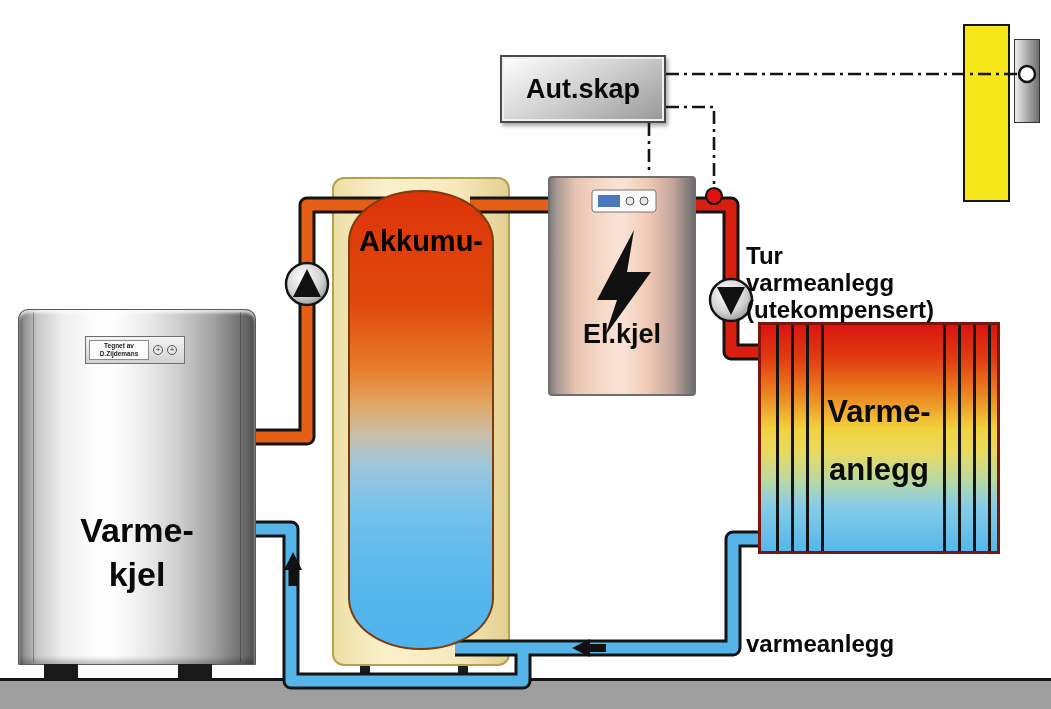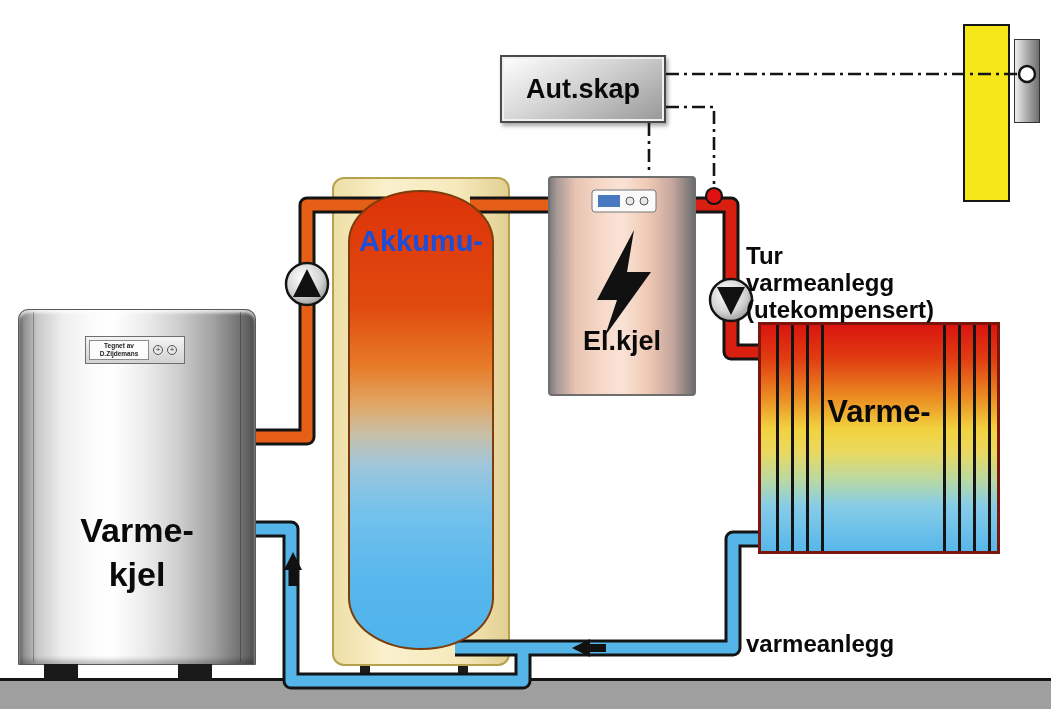--- a/index.html
+++ b/index.html
@@ -14,21 +14,21 @@
   
   .tank-foot { width: 10px; height: 30px; background: #1c1c1c; top: 652px; }
   .tank-shell { left: 332px; top: 177px; width: 178px; height: 489px;
     border: 2px solid #b4a24e; border-radius: 12px;
     background: linear-gradient(90deg,#eddfa6 0%,#faf0cc 30%,#f6e9bc 70%,#e2d092 100%); }
   .tank-inner { left: 348px; top: 190px; width: 146px; height: 460px;
     border: 2px solid #7c3c0c; border-radius: 72px / 52px;
     background: linear-gradient(180deg,#dd3309 0%,#e04a0e 25%,#e77b28 38%,#e0a868 47%,
       #c9bfa6 53%,#9ec6dc 60%,#74c2ec 70%,#57b7ec 85%,#4fb3ec 100%); }
   .tank-label { left: 332px; top: 222px; width: 178px; text-align: center;
-    font-size: 29px; line-height: 38px; font-weight: 700; color: #1d4ed8; }
+    font-size: 29px; line-height: 38px; font-weight: 700; color: #000000; }
 
   
   .heat-pump { left: 18px; top: 309px; width: 238px; height: 356px;
     border-radius: 10px 10px 0 0; border: 1px solid #5a5a5a;
     background: linear-gradient(90deg,#5f5f5f 0%,#8f8f8f 2%,#c9c9c9 8%,#ededed 18%,
       #fbfbfb 30%,#ffffff 40%,#e9e9e9 55%,#cdcdcd 68%,#a3a3a3 82%,#6b6b6b 95%,#4f4f4f 100%);
     box-shadow: inset 0 3px 3px rgba(255,255,255,.7), inset 0 -4px 5px rgba(0,0,0,.25); }
   .hp-seam { top: 2px; bottom: 2px; width: 1px; background: rgba(0,0,0,.28); }
   .hp-panel { left: 66px; top: 26px; width: 100px; height: 28px;
     background: linear-gradient(#f4f4f4,#d2d2d2); border: 1px solid #6f6f6f;
@@ -40,21 +40,21 @@
     background: #e8e8e8; font-size: 8px; line-height: 8px; text-align: center; color: #333; }
   .hp-label { left: 0; top: 198px; width: 100%; text-align: center;
     font-size: 34px; line-height: 44px; font-weight: 700; color: #0a0a0a; }
   .hp-foot { width: 34px; height: 16px; background: #1a1a1a; top: 664px; }
 
   
   .boiler { left: 548px; top: 176px; width: 148px; height: 220px;
     border: 2px solid #6e6e6e; border-radius: 4px;
     background: linear-gradient(90deg,#7d7d7d 0%,#a99a95 5%,#e9c4b2 18%,#f7dbcb 38%,
       #f9e3d6 50%,#f0c9b4 68%,#c5a79e 85%,#6f6f6f 100%); }
-  .boiler-label { left: 0; top: 148px; width: 100%; text-align: center;
+  .boiler-label { left: 0; top: 141px; width: 100%; text-align: center;
     font-size: 27px; font-weight: 700; color: #0a0a0a; }
 
   
   .autskap { left: 500px; top: 55px; width: 166px; height: 68px;
     border: 2px solid #4a4a4a;
     background: linear-gradient(150deg,#ffffff 0%,#d4d4d4 45%,#979797 100%);
     box-shadow: inset 0 0 0 2px #f0f0f0, 2px 3px 4px rgba(0,0,0,.35);
     display: flex; align-items: center; justify-content: center;
     font-size: 27px; font-weight: 700; color: #0a0a0a; }
 
@@ -149,20 +149,21 @@
     <div class="rad-line" style="left:15px"></div>
     <div class="rad-line" style="left:30px"></div>
     <div class="rad-line" style="left:45px"></div>
     <div class="rad-line" style="left:60px"></div>
     <div class="rad-line" style="left:182px"></div>
     <div class="rad-line" style="left:197px"></div>
     <div class="rad-line" style="left:212px"></div>
     <div class="rad-line" style="left:227px"></div>
     <div class="abs rad-label">
       <span style="display:block">Varme-</span>
+      <span style="display:block">anlegg</span>
     </div>
   </div>
 
   <div class="abs autskap">
     <span>Aut.skap</span>
   </div>
 
   <div class="abs wall"></div>
   <div class="abs sensor-box"></div>
 

